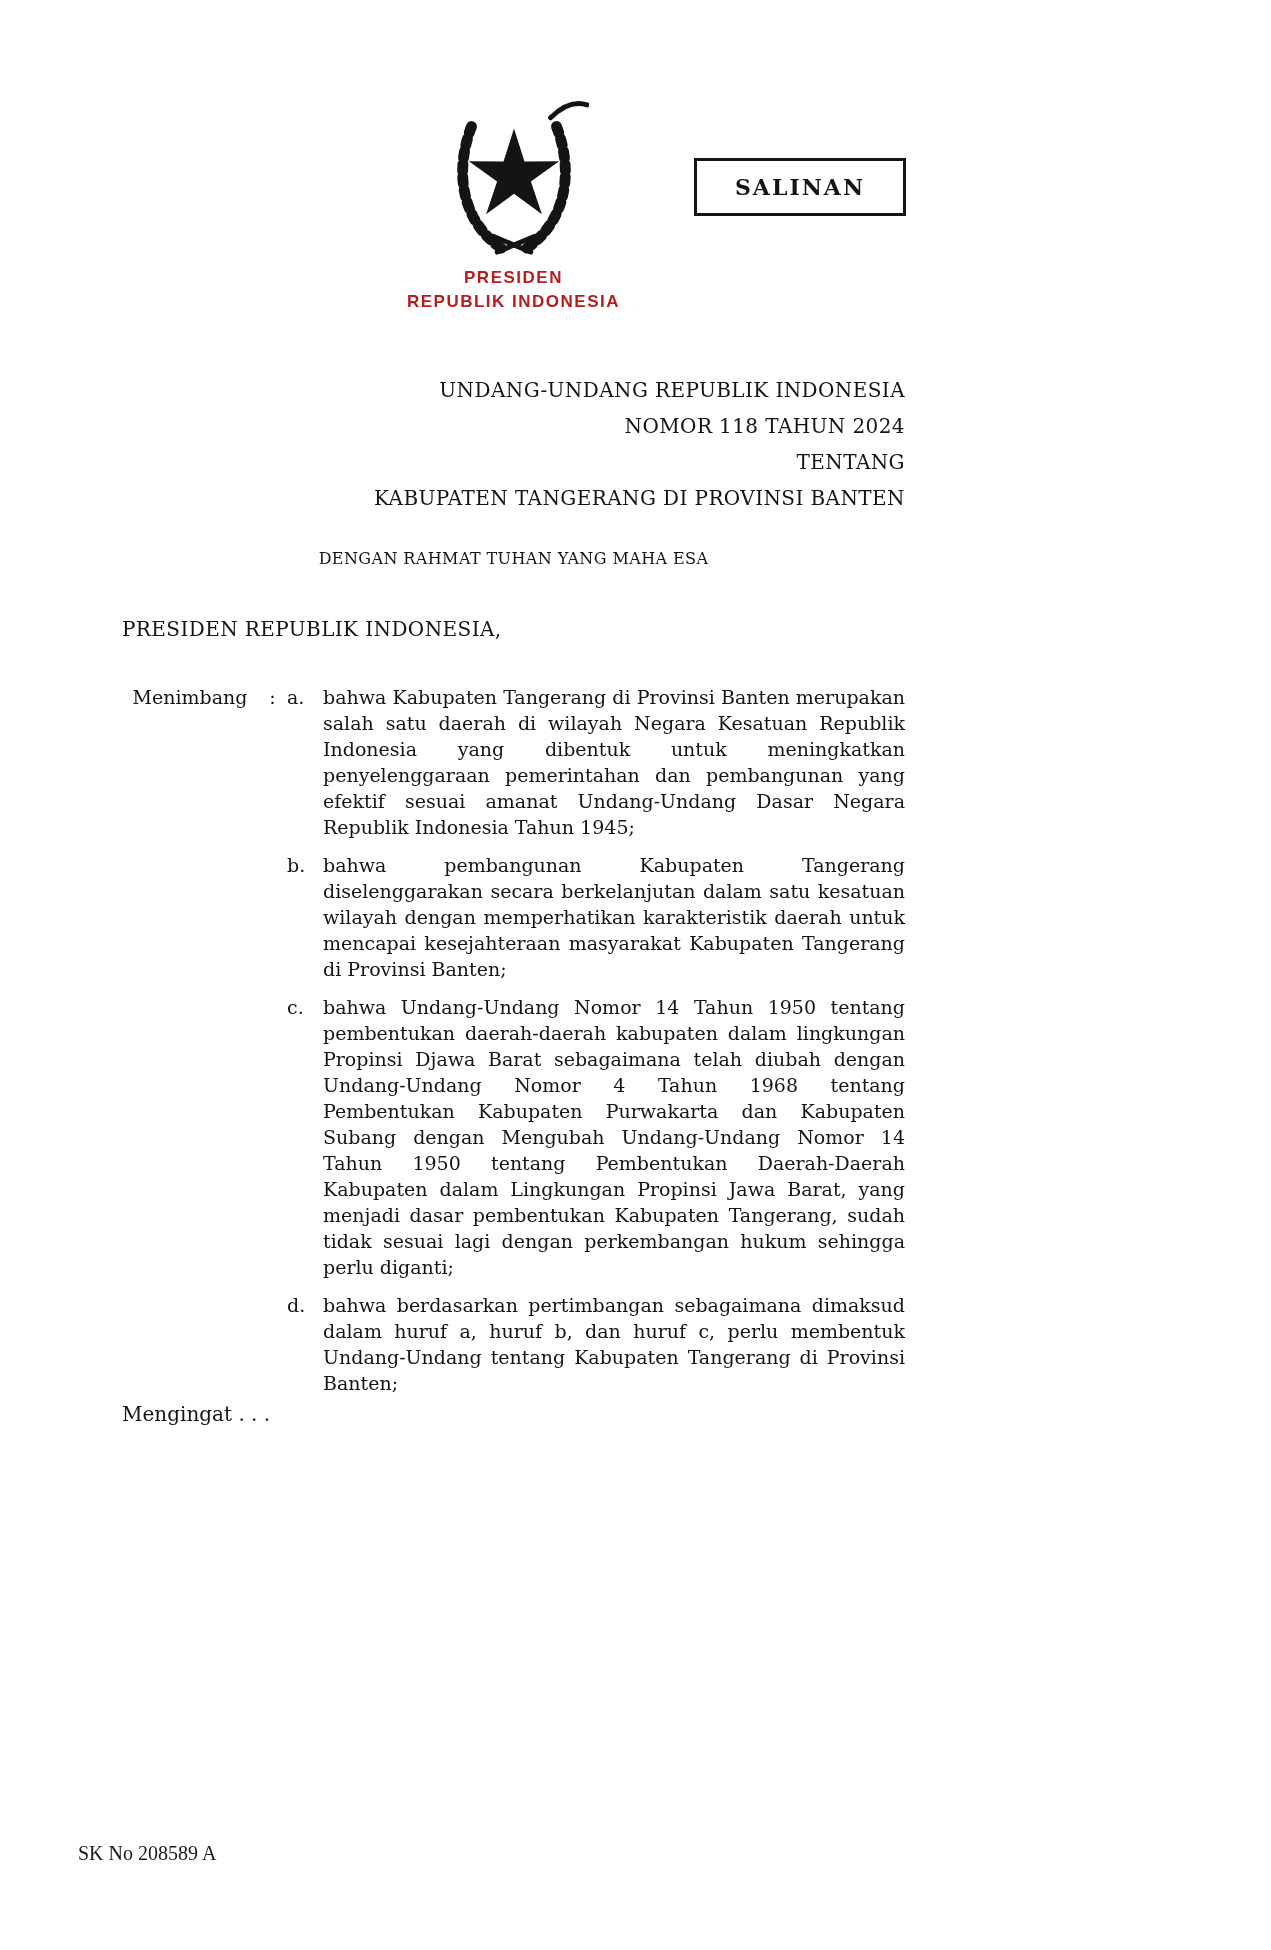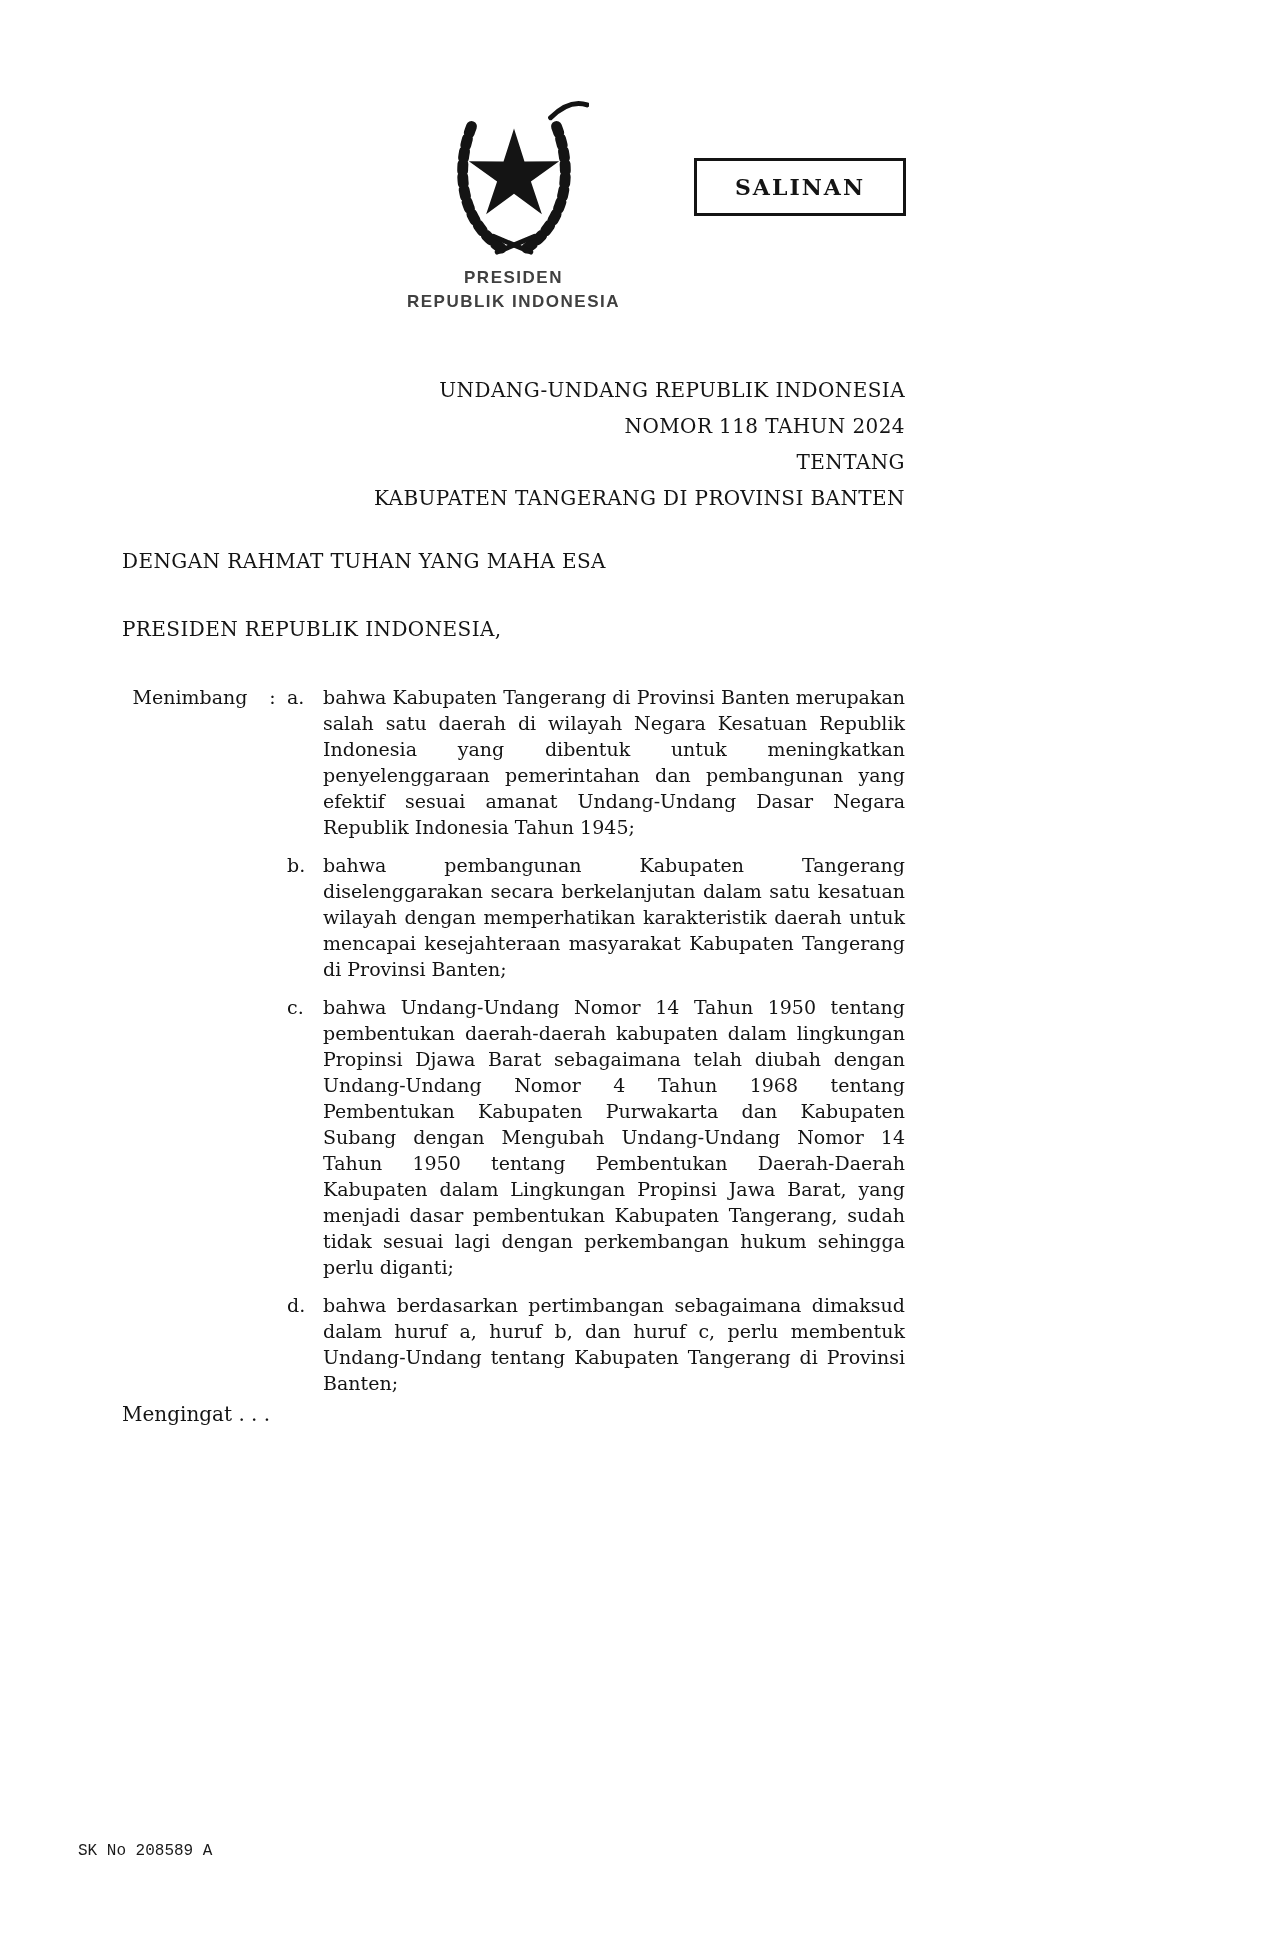--- a/index.html
+++ b/index.html
@@ -26,21 +26,21 @@
     margin: 0 auto;
     line-height: 0;
   }
   .letterhead-text {
     margin-top: 6px;
     font-family: "Liberation Sans", sans-serif;
     font-weight: bold;
     font-size: 17px;
     line-height: 24px;
     letter-spacing: 1.5px;
-    color: #404040;
+    color: #b91c1c;
   }
 
   
   .stamp-box {
     position: absolute;
     left: 694px;
     top: 158px;
     width: 206px;
     height: 52px;
     border: 3px solid #141414;
@@ -63,22 +63,22 @@
     font-size: 20px;
     line-height: 36px;
     letter-spacing: 0.4px;
   }
 
   .invocation {
     position: absolute;
     left: 122px;
     top: 549px;
     width: 783px;
-    text-align: left;
-    font-size: 20px;
+    text-align: center;
+    font-size: 16px;
     letter-spacing: 0.4px;
   }
   .authority {
     position: absolute;
     left: 122px;
     top: 617px;
     width: 783px;
     text-align: left;
     font-size: 20px;
     letter-spacing: 0.4px;
@@ -114,22 +114,22 @@
     top: 1402px;
     width: 783px;
     font-size: 20px;
   }
 
   
   .footer-code {
     position: absolute;
     left: 78px;
     top: 1842px;
-    font-family: Liberation Mono, monospace;
-    font-size: 16px;
+    font-family: Liberation Serif, serif;
+    font-size: 20px;
     color: #1a1a1a;
   }
 </style>
 </head>
 <body>
 
 <div class="page">
 
   <div class="letterhead">
     <div class="emblem-wrap">

